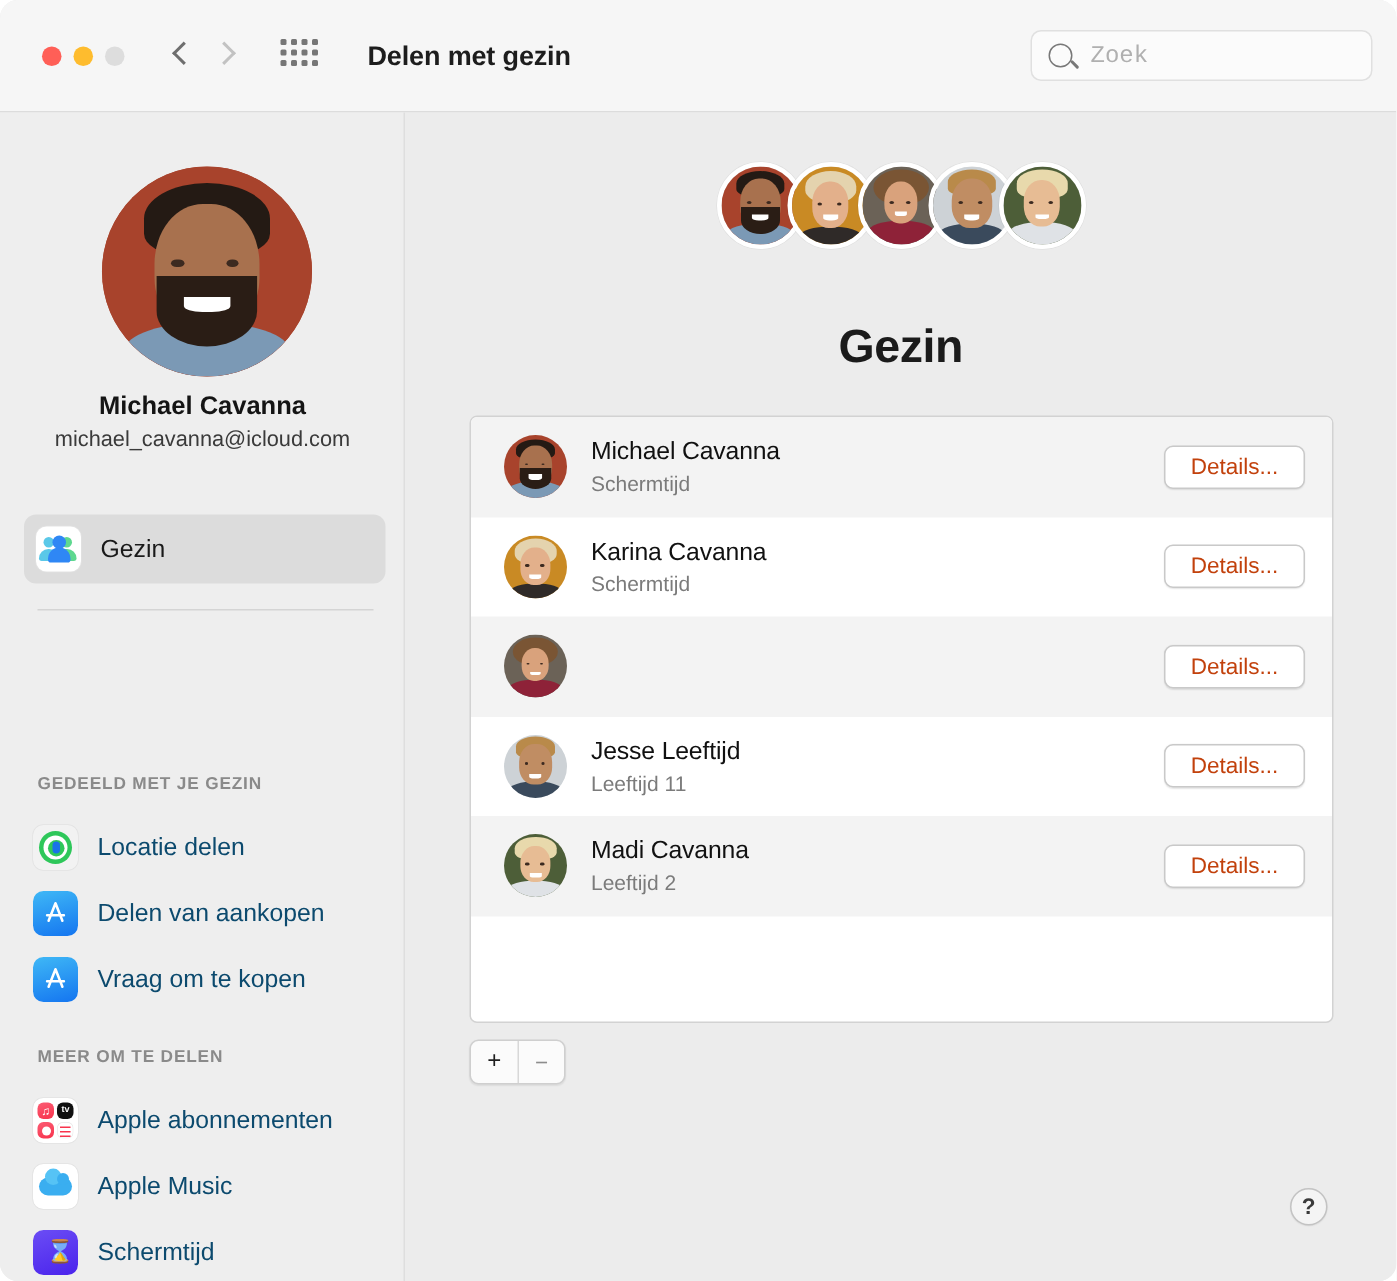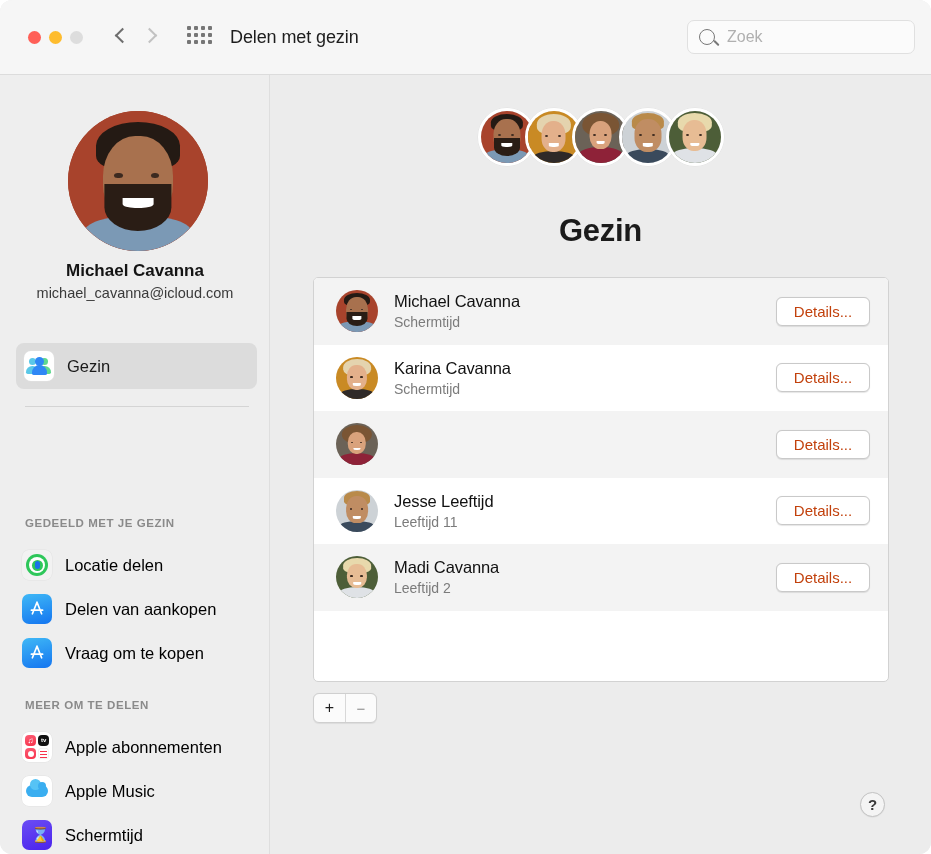--- a/index.html
+++ b/index.html
@@ -54,32 +54,32 @@
     margin-left: 30px;
     width: 28px; height: 22px;
     display: grid;
     grid-template-columns: repeat(4, 4px);
     grid-template-rows: repeat(3, 4px);
     gap: 3px;
   }
   .gridicon i { background: #767676; border-radius: 1px; display: block; }
 
   .wintitle {
-    margin-left: 15px;
-    font-size: 18px; font-weight: normal; color: #1d1d1d;
+    margin-left: 30px;
+    font-size: 18px; font-weight: bold; color: #1d1d1d;
     letter-spacing: -0.1px;
   }
 
   .searchbox {
     position: absolute; right: 16px; top: 20px;
     width: 228px; height: 34px;
     background: #fbfbfb;
     border: 1px solid #e0e0e0;
     border-radius: 7px;
-    display: flex; align-items: center;
+    display: flex; align-items: center; font-family: Liberation Mono, monospace;
   }
   .mag {
     margin-left: 11px;
     width: 16px; height: 16px;
     border: 1.8px solid #787878;
     border-radius: 50%;
     position: relative;
   }
   .mag::after {
     content: ""; position: absolute;
@@ -134,21 +134,21 @@
   }
   .g1 { position: absolute; top: 442px; left: 25px; }
   .g2 { position: absolute; top: 624px; left: 25px; }
 
   .navlist { position: absolute; left: 22px; width: 248px; }
   .n1 { top: 468px; }
   .n2 { top: 650px; }
   .navrow {
     height: 44px; display: flex; align-items: center;
   }
-  .navrow .navlabel { margin-left: 13px; font-size: 16.5px; color: #000000; }
+  .navrow .navlabel { margin-left: 13px; font-size: 16.5px; color: #0c4a6e; }
 
   .appicon {
     width: 30px; height: 30px; border-radius: 7px;
     position: relative; flex: 0 0 auto; overflow: hidden;
   }
 
   
   .ic-family { background: #ffffff; box-shadow: 0 0 0 0.5px #e2e2e2; }
   .ic-family .p { position: absolute; border-radius: 50%; }
   .ic-family .h1 { width: 7px; height: 7px; background: #5ac8e8; left: 5px; top: 7px; }

